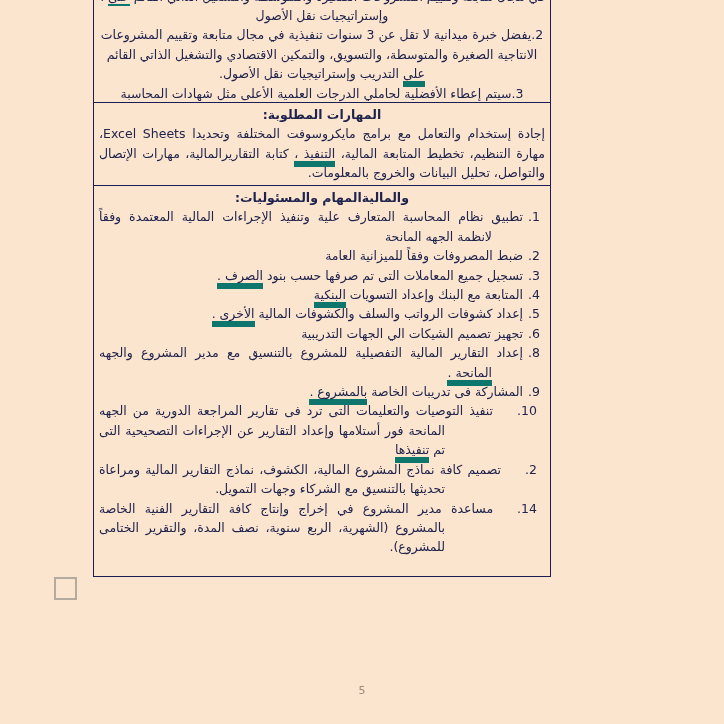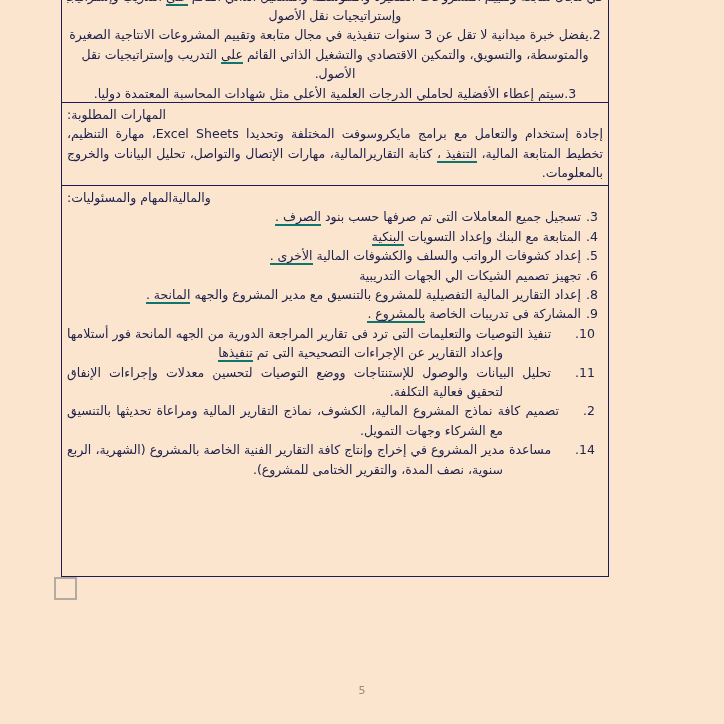--- a/index.html
+++ b/index.html
@@ -4,38 +4,38 @@
 <style>
   html,body{margin:0;padding:0;}
   body{
     width:724px;height:724px;position:relative;overflow:hidden;
     background:#fce5cf;
     color:#20244d;
     font-family:"DejaVu Sans","Liberation Sans",sans-serif;
     direction:rtl;
   }
   .doc-table{
-    position:absolute;top:0;left:61px;width:548px;box-sizing:border-box;
+    position:absolute;top:0;left:93px;width:458px;box-sizing:border-box;
     border-left:1.5px solid #1d1d55;
     border-right:1.5px solid #1d1d55;
     border-bottom:1.5px solid #1d1d55;
   }
   .sec{
     box-sizing:border-box;
     padding:2px 5px;
     font-size:12.5px;
     line-height:19.4px;
     overflow:hidden;
   }
   .sec1{height:103px;border-bottom:1.5px solid #1d1d55;padding-top:0;}
   .sec2{height:83px;border-bottom:1.5px solid #1d1d55;}
   .sec3{height:390px;}
-  .hdr{font-weight:normal;text-align:left;}
+  .hdr{font-weight:bold;text-align:center;}
   .para{text-align:justify;}
-  .u{border-bottom:2px solid #0f766e;}
+  .u{border-bottom:6px solid #0f766e;}
   .clip{height:6px;overflow:hidden;}
   .clip-inner{margin-top:-13px;text-align:justify;white-space:nowrap;}
   .exp-item{text-align:center;}
   .t-item{text-align:justify;padding-right:53px;text-indent:-48px;}
   .t-item .num{margin-left:5px;}
   .t-item.wide{padding-right:100px;text-indent:-92px;}
   .t-item.wide .num{margin-left:24px;}
   .page-number{
     position:absolute;top:684px;left:0;width:724px;text-align:center;
     font-size:11px;color:#9c8a7c;
@@ -62,28 +62,29 @@
   </div>
 
   <div class="sec sec2">
     <div class="hdr">المهارات المطلوبة:</div>
     <div class="para"><span>إجادة إستخدام والتعامل مع برامج مايكروسوفت المختلفة وتحديدا </span><span>Excel Sheets</span><span>، مهارة التنظيم، تخطيط المتابعة المالية، </span><span class="u">التنفيذ ،</span><span> كتابة التقاريرالمالية، مهارات الإتصال والتواصل، تحليل البيانات والخروج بالمعلومات.</span></div>
   </div>
 
   <div class="sec sec3">
     <div class="hdr">والماليةالمهام والمسئوليات:</div>
     <div id="task-items">
+        <div class="t-item"><span class="num">1.</span><span>تطبيق نظام المحاسبة المتعارف علية وتنفيذ الإجراءات المالية المعتمدة وفقاً لانظمة الجهه المانحة</span></div>
+        <div class="t-item"><span class="num">2.</span><span>ضبط المصروفات وفقاً للميزانية العامة</span></div>
         <div class="t-item"><span class="num">3.</span><span>تسجيل جميع المعاملات التى تم صرفها حسب بنود </span><span class="u">الصرف .</span></div>
         <div class="t-item"><span class="num">4.</span><span>المتابعة مع البنك وإعداد التسويات </span><span class="u">البنكية</span></div>
         <div class="t-item"><span class="num">5.</span><span>إعداد كشوفات الرواتب والسلف والكشوفات المالية </span><span class="u">الأخرى .</span></div>
         <div class="t-item"><span class="num">6.</span><span>تجهيز تصميم الشيكات الي الجهات التدريبية</span></div>
         <div class="t-item"><span class="num">8.</span><span>إعداد التقارير المالية التفصيلية للمشروع بالتنسيق مع مدير المشروع والجهه </span><span class="u">المانحة .</span></div>
         <div class="t-item"><span class="num">9.</span><span>المشاركة فى تدريبات الخاصة </span><span class="u">بالمشروع .</span></div>
         <div class="t-item wide"><span class="num">10.</span><span>تنفيذ التوصيات والتعليمات التى ترد فى تقارير المراجعة الدورية من الجهه المانحة فور أستلامها وإعداد التقارير عن الإجراءات التصحيحية التى تم </span><span class="u">تنفيذها</span></div>
-        <div class="t-item wide"><span class="num">11.</span><span>تحليل البيانات والوصول للإستنتاجات ووضع التوصيات لتحسين معدلات وإجراءات الإنفاق لتحقيق فعالية التكلفة.</span></div>
         <div class="t-item wide"><span class="num">2.</span><span>تصميم كافة نماذج المشروع المالية، الكشوف، نماذج التقارير المالية ومراعاة تحديثها بالتنسيق مع الشركاء وجهات التمويل.</span></div>
         <div class="t-item wide"><span class="num">14.</span><span>مساعدة مدير المشروع في إخراج وإنتاج كافة التقارير الفنية الخاصة بالمشروع (الشهرية، الربع سنوية، نصف المدة، والتقرير الختامى للمشروع).</span></div>
       </div>
   </div>
 
 </div>
 
 <div class="corner-box"></div>
 
 <div class="page-number">5</div>

